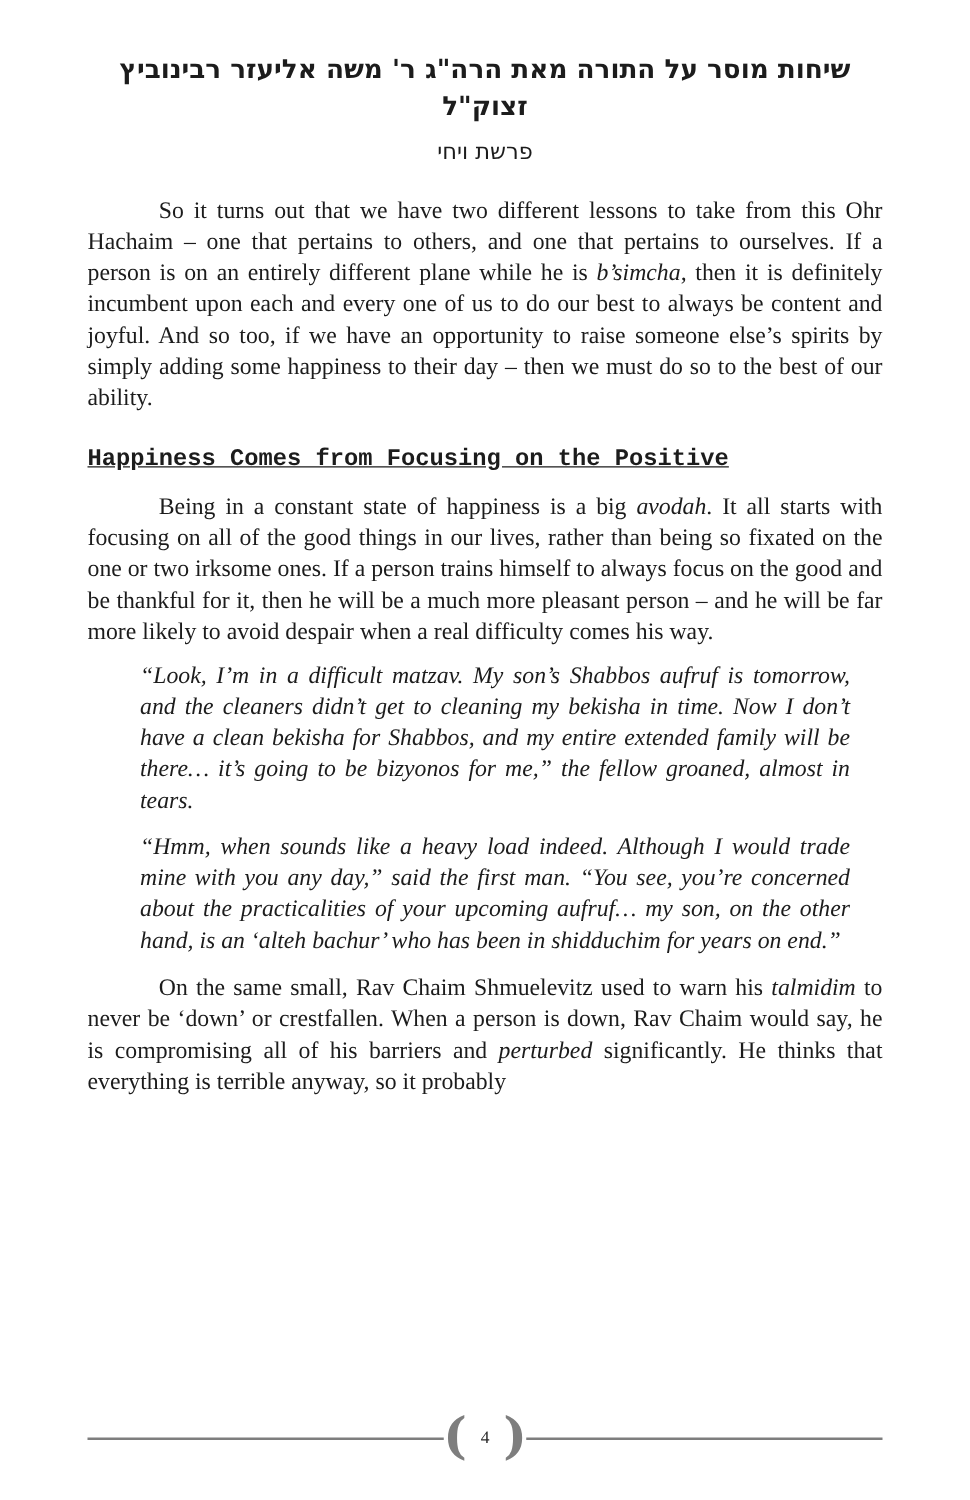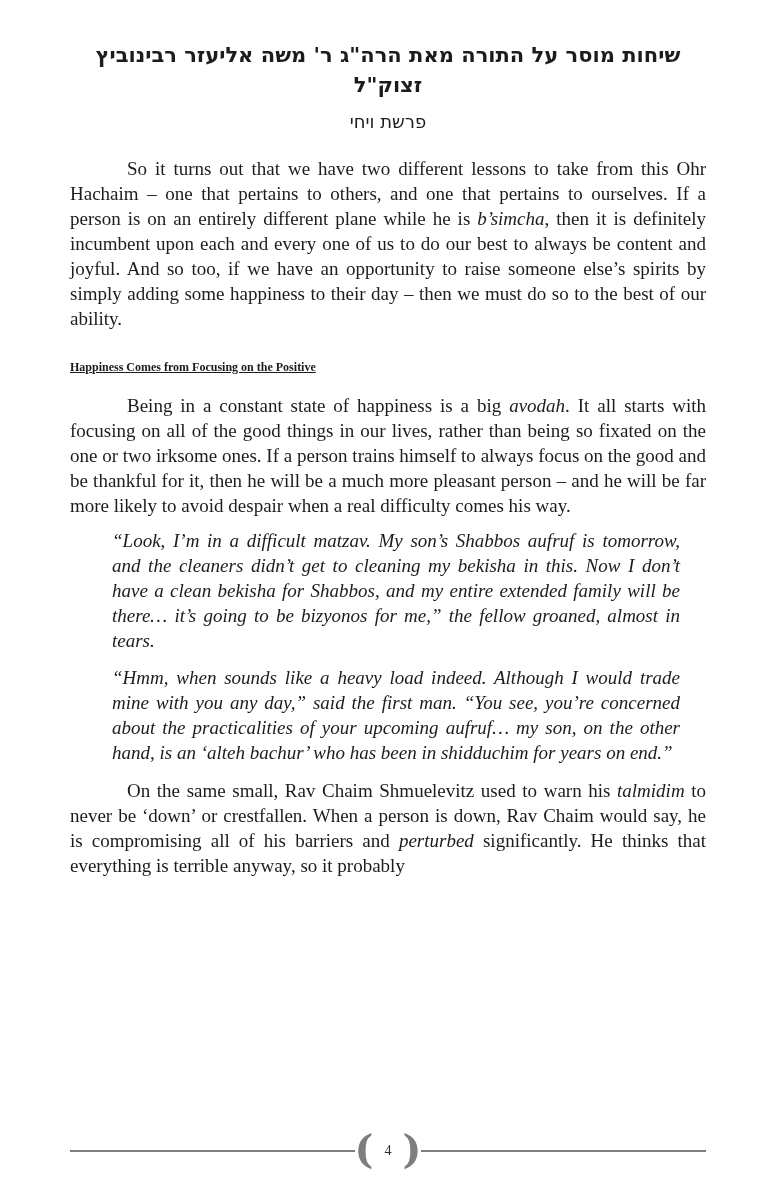--- a/index.html
+++ b/index.html
@@ -18,23 +18,24 @@
   .heb{text-align:center;font-family:"DejaVu Serif","DejaVu Sans",serif;direction:rtl;}
   .heb.title{font-size:21px;font-weight:700;line-height:30px;margin:0 0 10px 0;}
   .heb.sub{font-size:18px;font-weight:400;line-height:24px;margin:0 0 22px 0;text-align:center;}
   p.body{margin:13px 0 10px 0;text-align:justify;text-indent:57px;}
   p.quote{
     margin:2px 26px 12px 42px;
     text-align:justify;text-indent:0;
     font-style:italic;
   }
   h2.section{
-    font-size:12px;line-height:25px;
+    font-size:19px;line-height:25px;
     font-weight:700;text-decoration:underline;
     margin:24px 0 11px 0;
+    font-family:Liberation Mono, monospace;
   }
   .footer{
     position:absolute;left:70px;right:70px;bottom:14px;
     height:46px;display:flex;align-items:center;
   }
   .rule{flex:1;height:2px;background:#7e7e7e;}
   .bracket{
     font-family:"DejaVu Serif",serif;font-weight:700;
     font-size:40px;line-height:1;color:#7e7e7e;
     transform:translateY(-2px);user-select:none;
@@ -50,21 +51,21 @@
 
   <div class="heb sub" lang="he" dir="rtl">פרשת ויחי</div>
 
   <p class="body"><span>So it turns out that we have two different lessons to take from this Ohr Hachaim – one that pertains to others, and one that pertains to ourselves. If a person is on an entirely different plane while he is </span><i>b’simcha</i><span>, then it is definitely incumbent upon each and every one of us to do our best to always be content and joyful. And so too, if we have an opportunity to raise someone else’s spirits by simply adding some happiness to their day – then we must do so to the best of our ability.</span></p>
 
   <h2 class="section">Happiness Comes from Focusing on the Positive</h2>
 
   <p class="body"><span>Being in a constant state of happiness is a big </span><i>avodah</i><span>. It all starts with focusing on all of the good things in our lives, rather than being so fixated on the one or two irksome ones. If a person trains himself to always focus on the good and be thankful for it, then he will be a much more pleasant person – and he will be far more likely to avoid despair when a real difficulty comes his way.</span></p>
 
 
-  <p class="quote">“Look, I’m in a difficult matzav. My son’s Shabbos aufruf is tomorrow, and the cleaners didn’t get to cleaning my bekisha in this. Now I don’t have a clean bekisha for Shabbos, and my entire extended family will be there… it’s going to be bizyonos for me,” the fellow groaned, almost in tears.</p>
+  <p class="quote">“Look, I’m in a difficult matzav. My son’s Shabbos aufruf is tomorrow, and the cleaners didn’t get to cleaning my bekisha in time. Now I don’t have a clean bekisha for Shabbos, and my entire extended family will be there… it’s going to be bizyonos for me,” the fellow groaned, almost in tears.</p>
 
   <p class="quote">“Hmm, when sounds like a heavy load indeed. Although I would trade mine with you any day,” said the first man. “You see, you’re concerned about the practicalities of your upcoming aufruf… my son, on the other hand, is an ‘alteh bachur’ who has been in shidduchim for years on end.”</p>
 
 
 
   <p class="body"><span>On the same small, Rav Chaim Shmuelevitz used to warn his </span><i>talmidim</i><span> to never be ‘down’ or crestfallen. When a person is down, Rav Chaim would say, he is compromising all of his barriers and </span><i>perturbed</i><span> significantly. He thinks that everything is terrible anyway, so it probably</span></p>
 
   <div class="footer">
     <div class="rule"></div>
     <span class="bracket">(</span>

